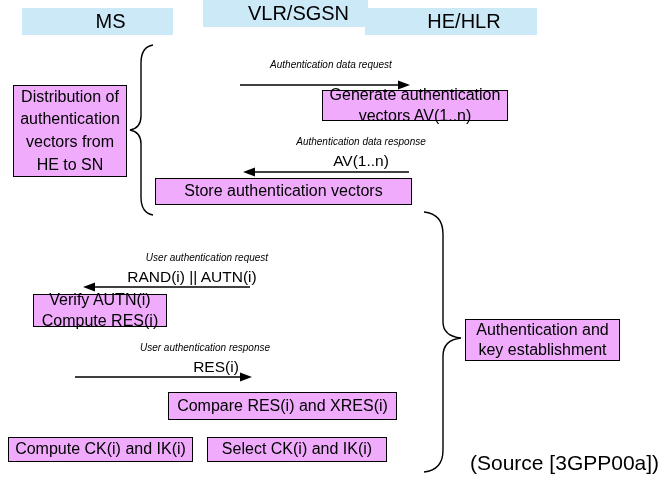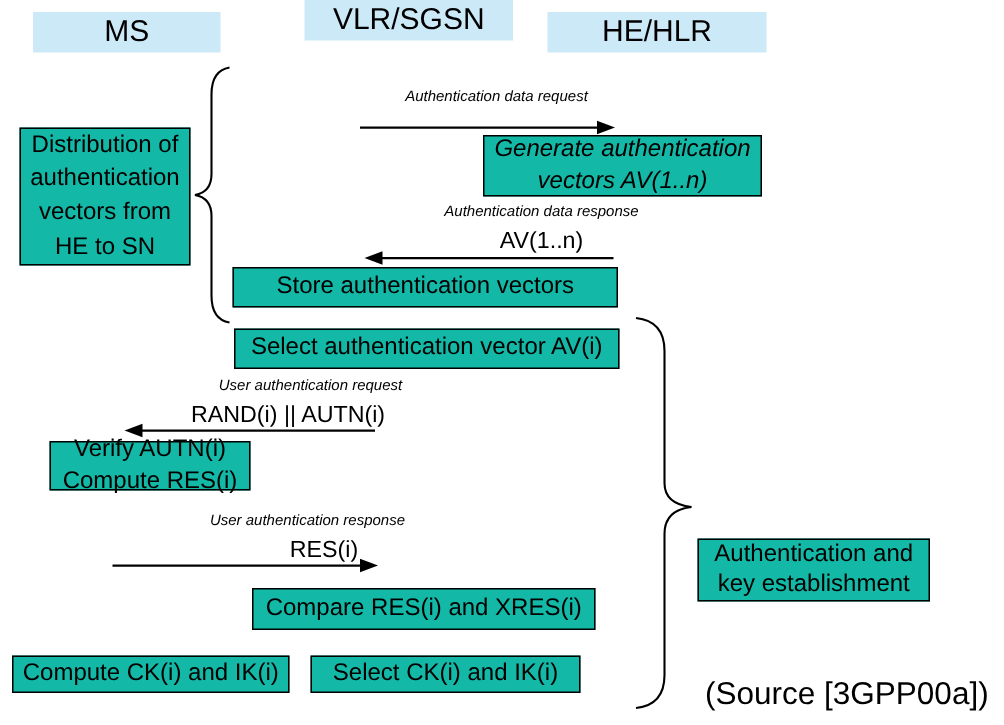--- a/index.html
+++ b/index.html
@@ -3,24 +3,24 @@
 <meta charset="utf-8">
 <style>
   html,body{margin:0;padding:0;background:#fff;}
   #stage{
     position:relative;width:669px;height:483px;background:#fff;overflow:hidden;
     font-family:"Liberation Sans",sans-serif;color:#000;
   }
   .colhdr{
     position:absolute;height:27px;background:#cce9f8;
     display:flex;align-items:center;justify-content:center;
-    font-size:20px;color:#000;
+    font-size:20px;color:#000;padding-left:26px;
   }
   .box{
-    position:absolute;border:1.4px solid #000;background:#14b8a6;
+    position:absolute;border:1.4px solid #000;background:#f0abfc;
     display:flex;align-items:center;justify-content:center;
     text-align:center;font-size:16px;line-height:1.28;white-space:pre-line;
     box-sizing:border-box;
   }
   .msg-label{
     position:absolute;width:200px;text-align:center;
     font-style:italic;font-size:10px;line-height:1.05;
   }
   .msg-sub{
     position:absolute;width:200px;text-align:center;
@@ -43,41 +43,40 @@
   <div class="colhdr" style="left:22px;top:8px;width:125px;">MS</div>
   <div class="colhdr" style="left:203px;top:0;width:139px;">VLR/SGSN</div>
   <div class="colhdr" style="left:365px;top:8px;width:146px;">HE/HLR</div>
 
   <div class="msg-label" style="left:231px;top:60px;">Authentication data request</div>
   <svg class="arrow" style="left:240px;top:79px;" width="170" height="12">
     <line x1="0" y1="6" x2="160" y2="6"></line>
     <polygon points="158,1.5 170,6 158,10.5"></polygon>
   </svg>
 
-  <div class="box" style="left:322px;top:90px;width:186px;height:41px;font-style:italic;">Generate authentication
+  <div class="box" style="left:322px;top:90px;width:186px;height:31px;">Generate authentication
 vectors AV(1..n)</div>
 
   <div class="msg-label" style="left:261px;top:137px;">Authentication data response</div>
   <div class="msg-sub" style="left:261px;top:153px;">AV(1..n)</div>
   <svg class="arrow" style="left:243px;top:166px;" width="166" height="12">
     <line x1="10" y1="6" x2="166" y2="6"></line>
     <polygon points="12,1.5 0,6 12,10.5"></polygon>
   </svg>
 
   <div class="box" style="left:155px;top:178px;width:257px;height:27px;">Store authentication vectors</div>
 
   <div class="box" style="left:13px;top:85px;width:114px;height:92px;line-height:1.42;">Distribution of
 authentication
 vectors from
 HE to SN</div>
   <svg class="brace" style="left:126px;top:44px;" width="32" height="172">
     <path d="M 27 1 Q 15 3 15 19 L 15 72 Q 15 84 4 86 Q 15 88 15 100 L 15 153 Q 15 169 27 171"></path>
   </svg>
 
-  <div class="box" style="left:156px;top:219px;width:257px;height:27px;">Select authentication vector AV(i)</div>
 
   <div class="msg-label" style="left:107px;top:253px;">User authentication request</div>
   <div class="msg-sub" style="left:92px;top:269px;">RAND(i) || AUTN(i)</div>
   <svg class="arrow" style="left:83px;top:281px;" width="167" height="12">
     <line x1="10" y1="6" x2="167" y2="6"></line>
     <polygon points="12,1.5 0,6 12,10.5"></polygon>
   </svg>
 
   <div class="box" style="left:33px;top:294px;width:134px;height:33px;">Verify AUTN(i)
 Compute RES(i)</div>
@@ -90,18 +89,18 @@
   </svg>
 
   <div class="box" style="left:8px;top:437px;width:185px;height:25px;">Compute CK(i) and IK(i)</div>
 
   <div class="box" style="left:168px;top:392px;width:229px;height:28px;">Compare RES(i) and XRES(i)</div>
   <div class="box" style="left:207px;top:437px;width:180px;height:25px;">Select CK(i) and IK(i)</div>
 
   <svg class="brace" style="left:420px;top:211px;" width="45" height="262">
     <path d="M 4 1 Q 23 3 23 23 L 23 111 Q 23 125 41 127 Q 23 129 23 145 L 23 239 Q 23 259 4 261"></path>
   </svg>
-  <div class="box" style="left:465px;top:319px;width:155px;height:42px;margin-top:40px;">Authentication and
+  <div class="box" style="left:465px;top:319px;width:155px;height:42px;">Authentication and
 key establishment</div>
 
   <div class="source" style="left:470px;top:451px;">(Source [3GPP00a])</div>
 
 </div>
 
 </body></html>

